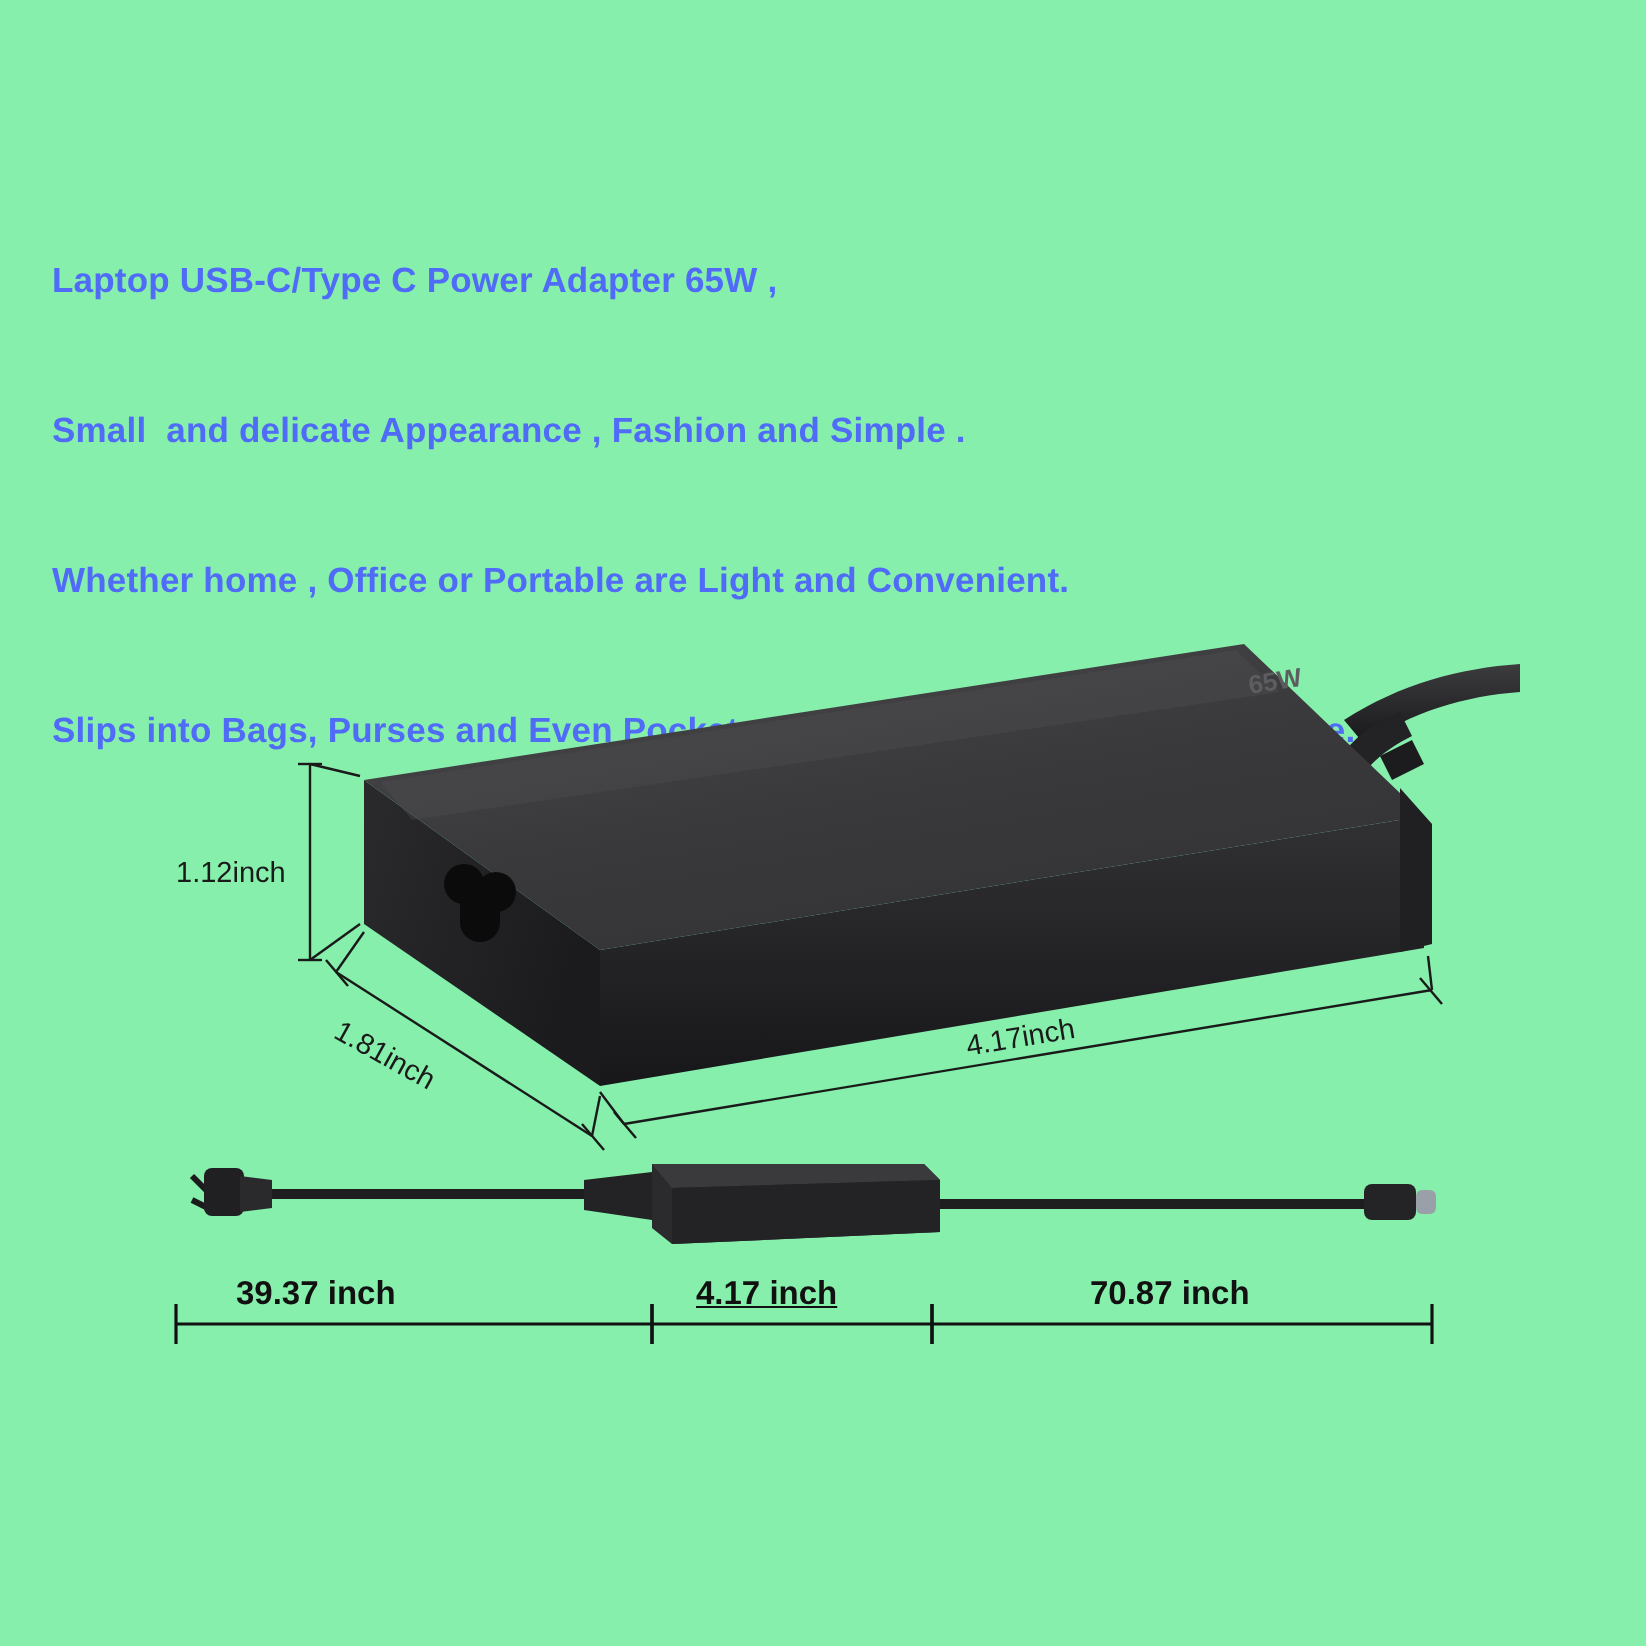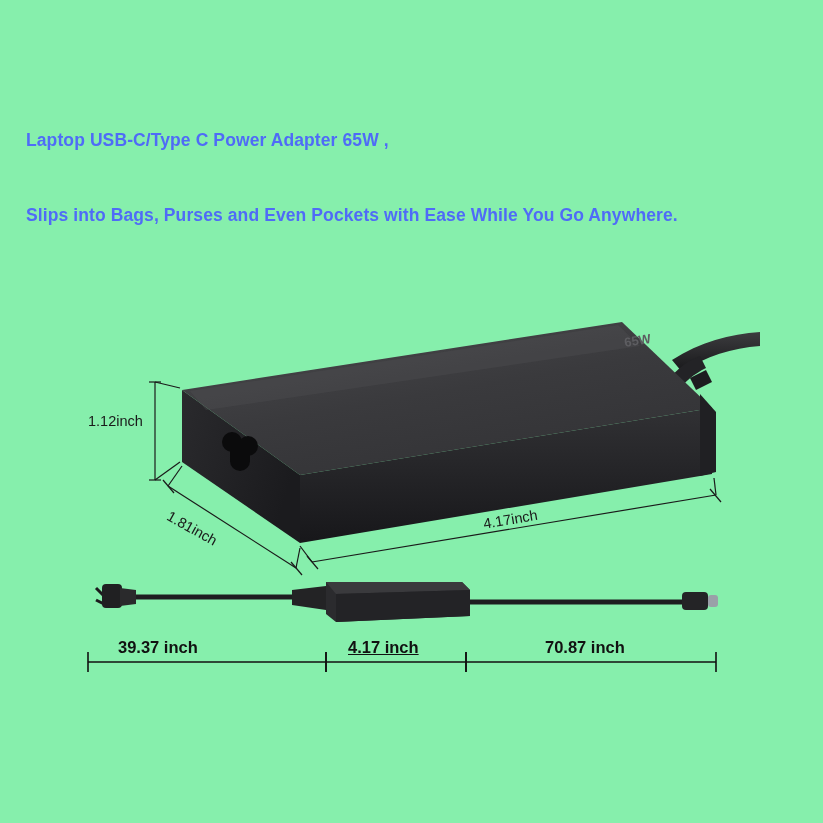--- a/index.html
+++ b/index.html
@@ -68,20 +68,22 @@
     white-space: nowrap;
   }
 </style>
 </head>
 <body>
 
 <div id="page">
 
   <div class="headline">
     <div>Laptop USB-C/Type C Power Adapter 65W ,</div>
+    <div>Small  and delicate Appearance , Fashion and Simple .</div>
+    <div>Whether home , Office or Portable are Light and Convenient.</div>
     <div>Slips into Bags, Purses and Even Pockets with Ease While You Go Anywhere.</div>
   </div>
 
   <div class="adapter-stage">
     <svg width="823" height="290" viewBox="0 0 823 290">
       <defs>
         <linearGradient id="topFace" x1="0" y1="0" x2="0.6" y2="1">
           <stop offset="0%" stop-color="#4a4a4d"></stop>
           <stop offset="55%" stop-color="#3a3a3d"></stop>
           <stop offset="100%" stop-color="#333336"></stop>
@@ -144,21 +146,21 @@
 
       <g stroke="#1a1a1a" stroke-width="1.2" fill="none">
         <line x1="312" y1="272" x2="716" y2="205"></line>
         <line x1="307" y1="266" x2="318" y2="279"></line>
         <line x1="710" y1="199" x2="721" y2="212"></line>
         <line x1="300" y1="256" x2="312" y2="272"></line>
         <line x1="714" y1="188" x2="716" y2="205"></line>
       </g>
     </svg>
 
-    <div class="dim-label" style="left:88px; top:123px;">1.12inch</div>
+    <div class="dim-label" style="left:88px; top:139px;">1.12inch</div>
 
     <div class="dim-label" style="left:172px; top:218px; transform:rotate(29deg); transform-origin:left top;">1.81inch</div>
 
     <div class="dim-label" style="left:482px; top:226px; transform:rotate(-9.5deg); transform-origin:left top;">4.17inch</div>
   </div>
 
   <div class="cable-stage">
     <svg width="823" height="130" viewBox="0 0 823 130">
 
       <g>

